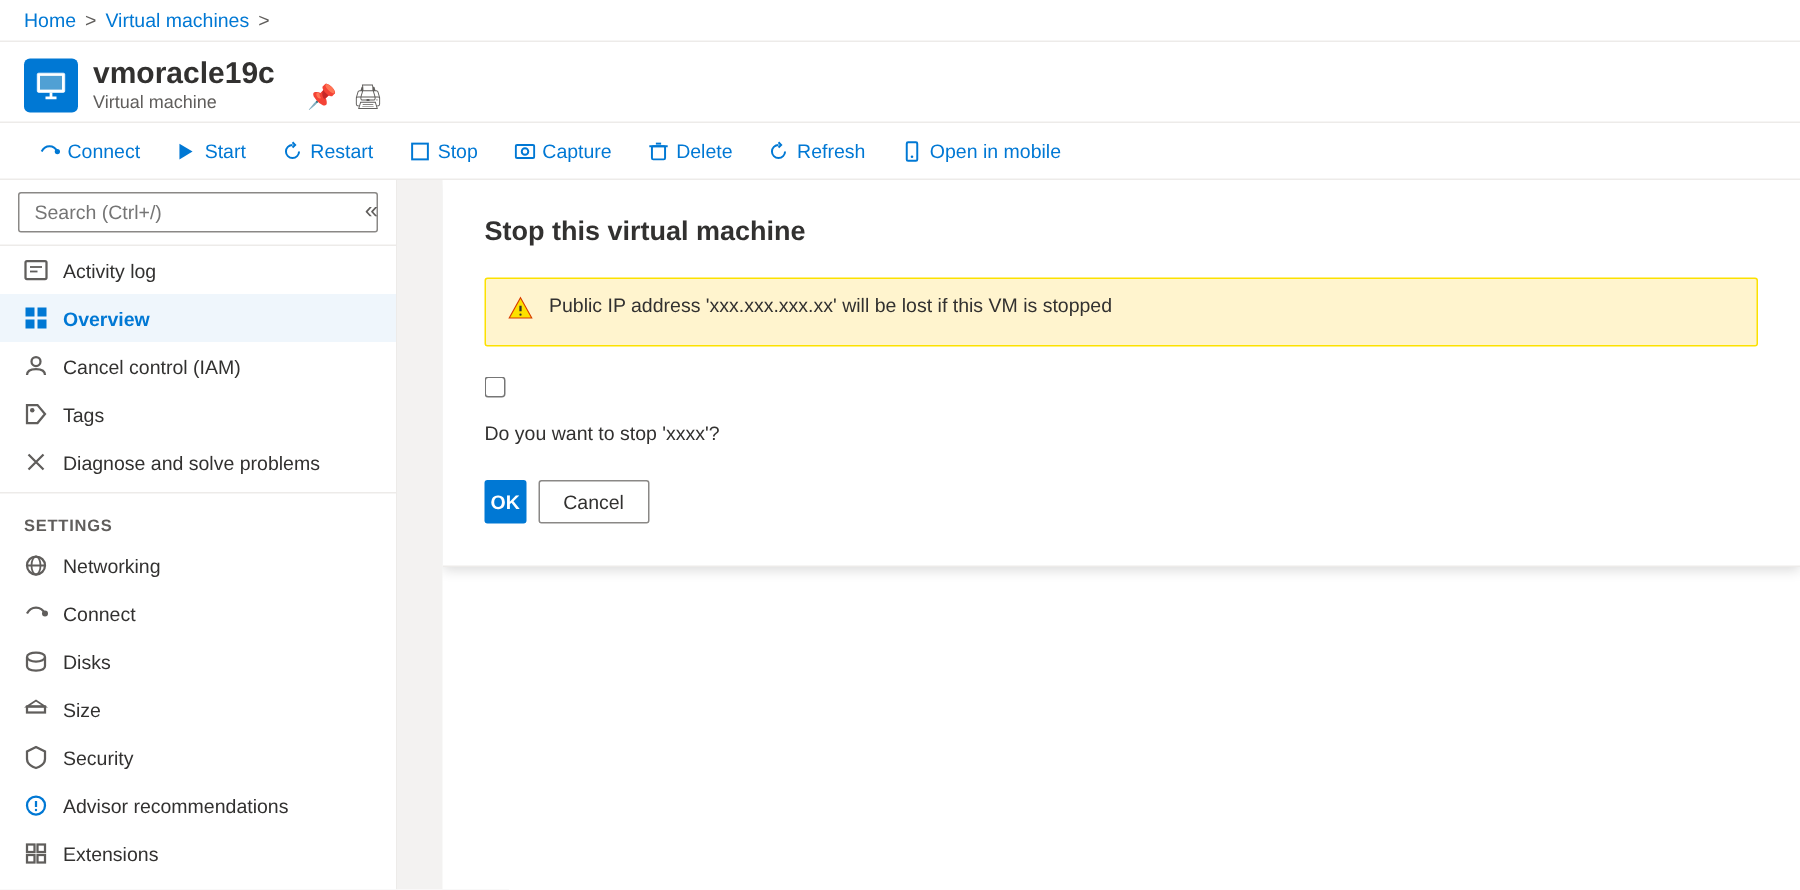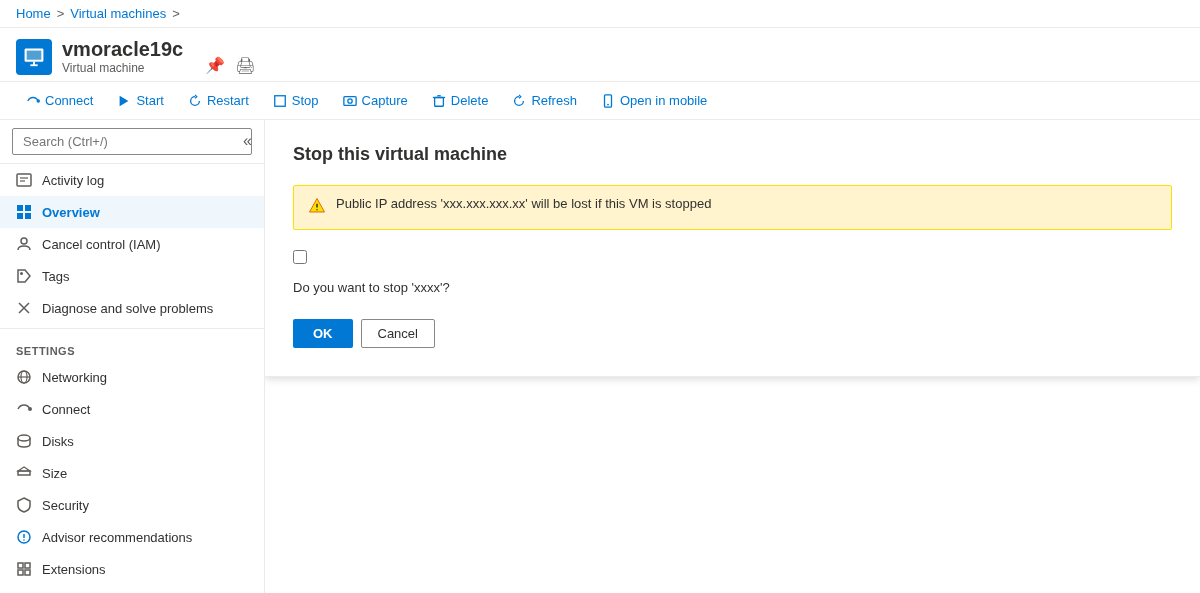--- a/index.html
+++ b/index.html
@@ -16,21 +16,21 @@
     .vm-title { font-size: 20px; font-weight: 600; color: #323130; }
     .vm-subtitle { font-size: 12px; color: #605e5c; }
     .vm-header-actions { display: flex; gap: 10px; margin-left: 12px; }
     .vm-header-icon { cursor: pointer; color: #605e5c; font-size: 16px; }
 
     
     .toolbar { background: #fff; padding: 6px 16px; display: flex; align-items: center; gap: 4px; border-bottom: 1px solid #edebe9; }
     .toolbar-btn { display: flex; align-items: center; gap: 5px; padding: 5px 10px; border: none; background: transparent; cursor: pointer; color: #0078d4; font-size: 13px; border-radius: 2px; }
 
     
-    .main-layout { display: flex; height: calc(593px - 120px); overflow: hidden; }
+    .main-layout { display: flex; height: calc(593px - 120px); overflow: hidden; gap: 30px; }
 
     
     .sidebar { width: 265px; min-width: 265px; background: #fff; border-right: 1px solid #edebe9; overflow-y: auto; position: relative; }
     .sidebar-search { padding: 8px 12px; border-bottom: 1px solid #edebe9; }
     .sidebar-search input { width: 100%; padding: 5px 10px; border: 1px solid #8a8886; border-radius: 2px; font-size: 13px; color: #323130; }
     .sidebar-collapse { position: absolute; top: 8px; right: 8px; cursor: pointer; color: #605e5c; font-size: 16px; padding: 4px; }
     .sidebar-item { display: flex; align-items: center; gap: 10px; padding: 8px 16px; cursor: pointer; color: #323130; }
     .sidebar-item.active { background: #eff6fc; color: #0078d4; font-weight: 600; }
     .sidebar-item .item-icon { width: 16px; height: 16px; display: flex; align-items: center; justify-content: center; flex-shrink: 0; }
     .sidebar-section { padding: 12px 16px 4px 16px; font-size: 11px; font-weight: 600; color: #605e5c; text-transform: uppercase; letter-spacing: 0.5px; }
@@ -40,21 +40,21 @@
     .content { flex: 1; background: #fff; overflow-y: auto; position: relative; }
     .modal { position: absolute; top: 0; left: 0; right: 0; background: #fff; border-bottom: 1px solid #edebe9; padding: 24px 28px 28px 28px; box-shadow: 0 2px 8px rgba(0,0,0,0.15); z-index: 20; }
     .modal-title { font-size: 18px; font-weight: 600; color: #323130; margin-bottom: 20px; }
     .warning-box { background: #fff4ce; border: 1px solid #fce100; border-radius: 2px; padding: 10px 14px; display: flex; align-items: flex-start; gap: 10px; margin-bottom: 20px; }
     .warning-icon { color: #fce100; font-size: 16px; flex-shrink: 0; margin-top: 1px; }
     .warning-icon svg { fill: #d83b01; }
     .checkbox-row { display: flex; align-items: center; gap: 8px; margin-bottom: 16px; }
     .checkbox-row input[type=checkbox] { width: 14px; height: 14px; cursor: pointer; }
     .stop-question { margin-bottom: 24px; color: #323130; }
     .modal-actions { display: flex; gap: 8px; }
-    .btn-ok { background: #0078d4; color: #fff; border: none; padding: 6px 20px; border-radius: 2px; cursor: pointer; font-size: 13px; font-weight: 600; }
+    .btn-ok { background: #0078d4; color: #fff; border: none; padding: 6px 4px; border-radius: 2px; cursor: pointer; font-size: 13px; font-weight: 600; }
     .btn-cancel { background: #fff; color: #323130; border: 1px solid #8a8886; padding: 6px 16px; border-radius: 2px; cursor: pointer; font-size: 13px; }
 
     
     .content-body { padding: 16px 24px; }
     .tags-row { margin-bottom: 16px; font-size: 13px; color: #323130; }
     .tags-link { color: #0078d4; cursor: pointer; }
     .add-tags-link { color: #0078d4; cursor: pointer; display: block; margin-top: 4px; }
 
     
     .tabs { display: flex; border-bottom: 2px solid #edebe9; margin-bottom: 16px; }

